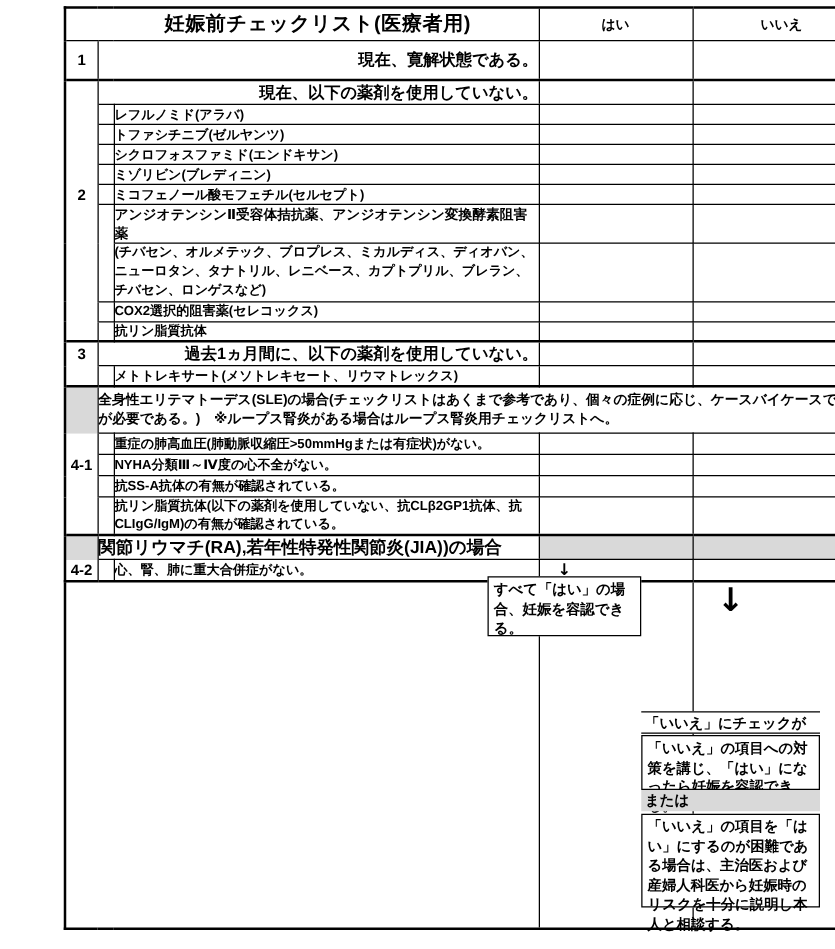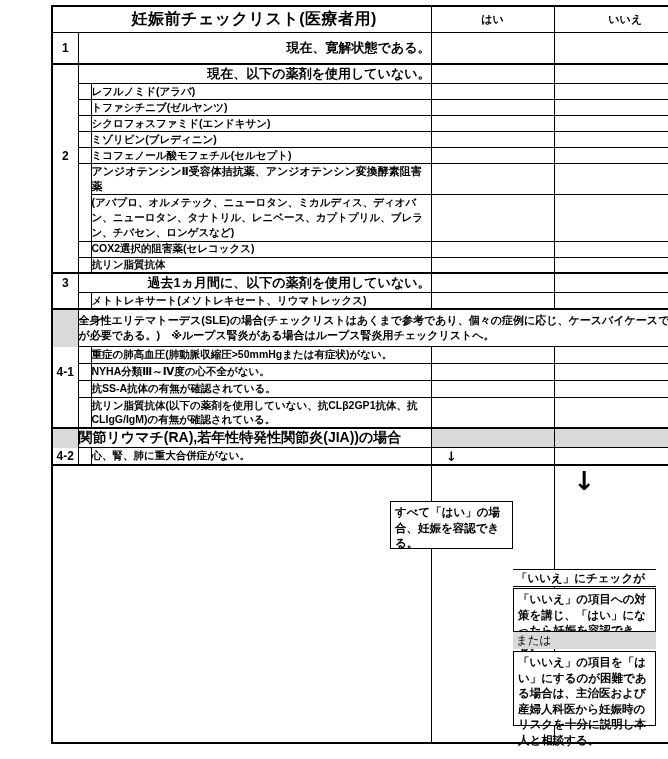--- a/index.html
+++ b/index.html
@@ -122,21 +122,21 @@
     border: 1px solid #000;
     background: #fff;
     font-weight: bold;
     font-size: 11.5px;
     line-height: 1.35;
     padding: 3px 4px;
     box-sizing: border-box;
   }
   .orbox {
     background: #d9d9d9;
-    font-weight: normal;
+    font-weight: bold;
     font-size: 11.5px;
     padding: 1px 3px;
     box-sizing: border-box;
   }
   .abs { position: absolute; }
 </style>
 </head>
 <body>
 
 <div id="sheet">
@@ -210,21 +210,21 @@
       <tr>
         <td class="thick-left no-top no-bottom"></td>
         <td class="no-bottom"></td>
         <td class="minor cell-pad" style="height:19px;font-size:11px">アンジオテンシンⅡ受容体拮抗薬、アンジオテンシン変換酵素阻害薬</td>
         <td></td>
         <td class="thick-right"></td>
       </tr>
       <tr>
         <td class="thick-left no-top no-bottom"></td>
         <td class="no-top"></td>
-        <td class="paren-list" style="height:40px">(アバプロ、オルメテック、ニューロタン、ミカルディス、ディオバン、ニューロタン、タナトリル、レニベース、カプトプリル、ブレラン、チバセン、ロンゲスなど)</td>
+        <td class="paren-list" style="height:40px">(チバセン、オルメテック、ブロプレス、ミカルディス、ディオバン、ニューロタン、タナトリル、レニベース、カプトプリル、ブレラン、チバセン、ロンゲスなど)</td>
         <td></td>
         <td class="thick-right"></td>
       </tr>
       <tr>
         <td class="thick-left no-top no-bottom"></td>
         <td></td>
         <td class="minor cell-pad" style="height:15px">COX2選択的阻害薬(セレコックス)</td>
         <td></td>
         <td class="thick-right"></td>
       </tr>
@@ -302,21 +302,21 @@
         <td class="thick-left thick-bottom" colspan="3" style="height:276px"></td>
         <td class="thick-bottom"></td>
         <td class="thick-right thick-bottom"></td>
       </tr>
 
     </tbody>
   </table>
 
   <div class="abs arrow-glyph arrow-small" style="left:379px; top:445px; width:123px;">↓</div>
 
-  <div class="abs flowbox" style="left:379px; top:456px; width:123px; height:48px;margin-top:40px;">すべて「はい」の場合、妊娠を容認できる。</div>
+  <div class="abs flowbox" style="left:379px; top:456px; width:123px; height:48px;">すべて「はい」の場合、妊娠を容認できる。</div>
 
   <div class="abs arrow-glyph arrow-big" style="left:502px; top:463px; width:143px;">↓</div>
 
   <div class="abs" style="left:502px; top:564px; width:143px; height:18px; border-top:1px solid #000; border-bottom:1px solid #000; box-sizing:border-box; font-weight:bold; font-size:11.5px; padding:1px 3px; background:#fff;">「いいえ」にチェックがあるとき</div>
 
   <div class="abs flowbox" style="left:502px; top:583px; width:143px; height:44px;">「いいえ」の項目への対策を講じ、「はい」になったら妊娠を容認できる。</div>
 
   <div class="abs orbox" style="left:502px; top:627px; width:143px; height:17px;">または</div>
 
   <div class="abs flowbox" style="left:502px; top:646px; width:143px; height:75px;">「いいえ」の項目を「はい」にするのが困難である場合は、主治医および産婦人科医から妊娠時のリスクを十分に説明し本人と相談する。</div>

